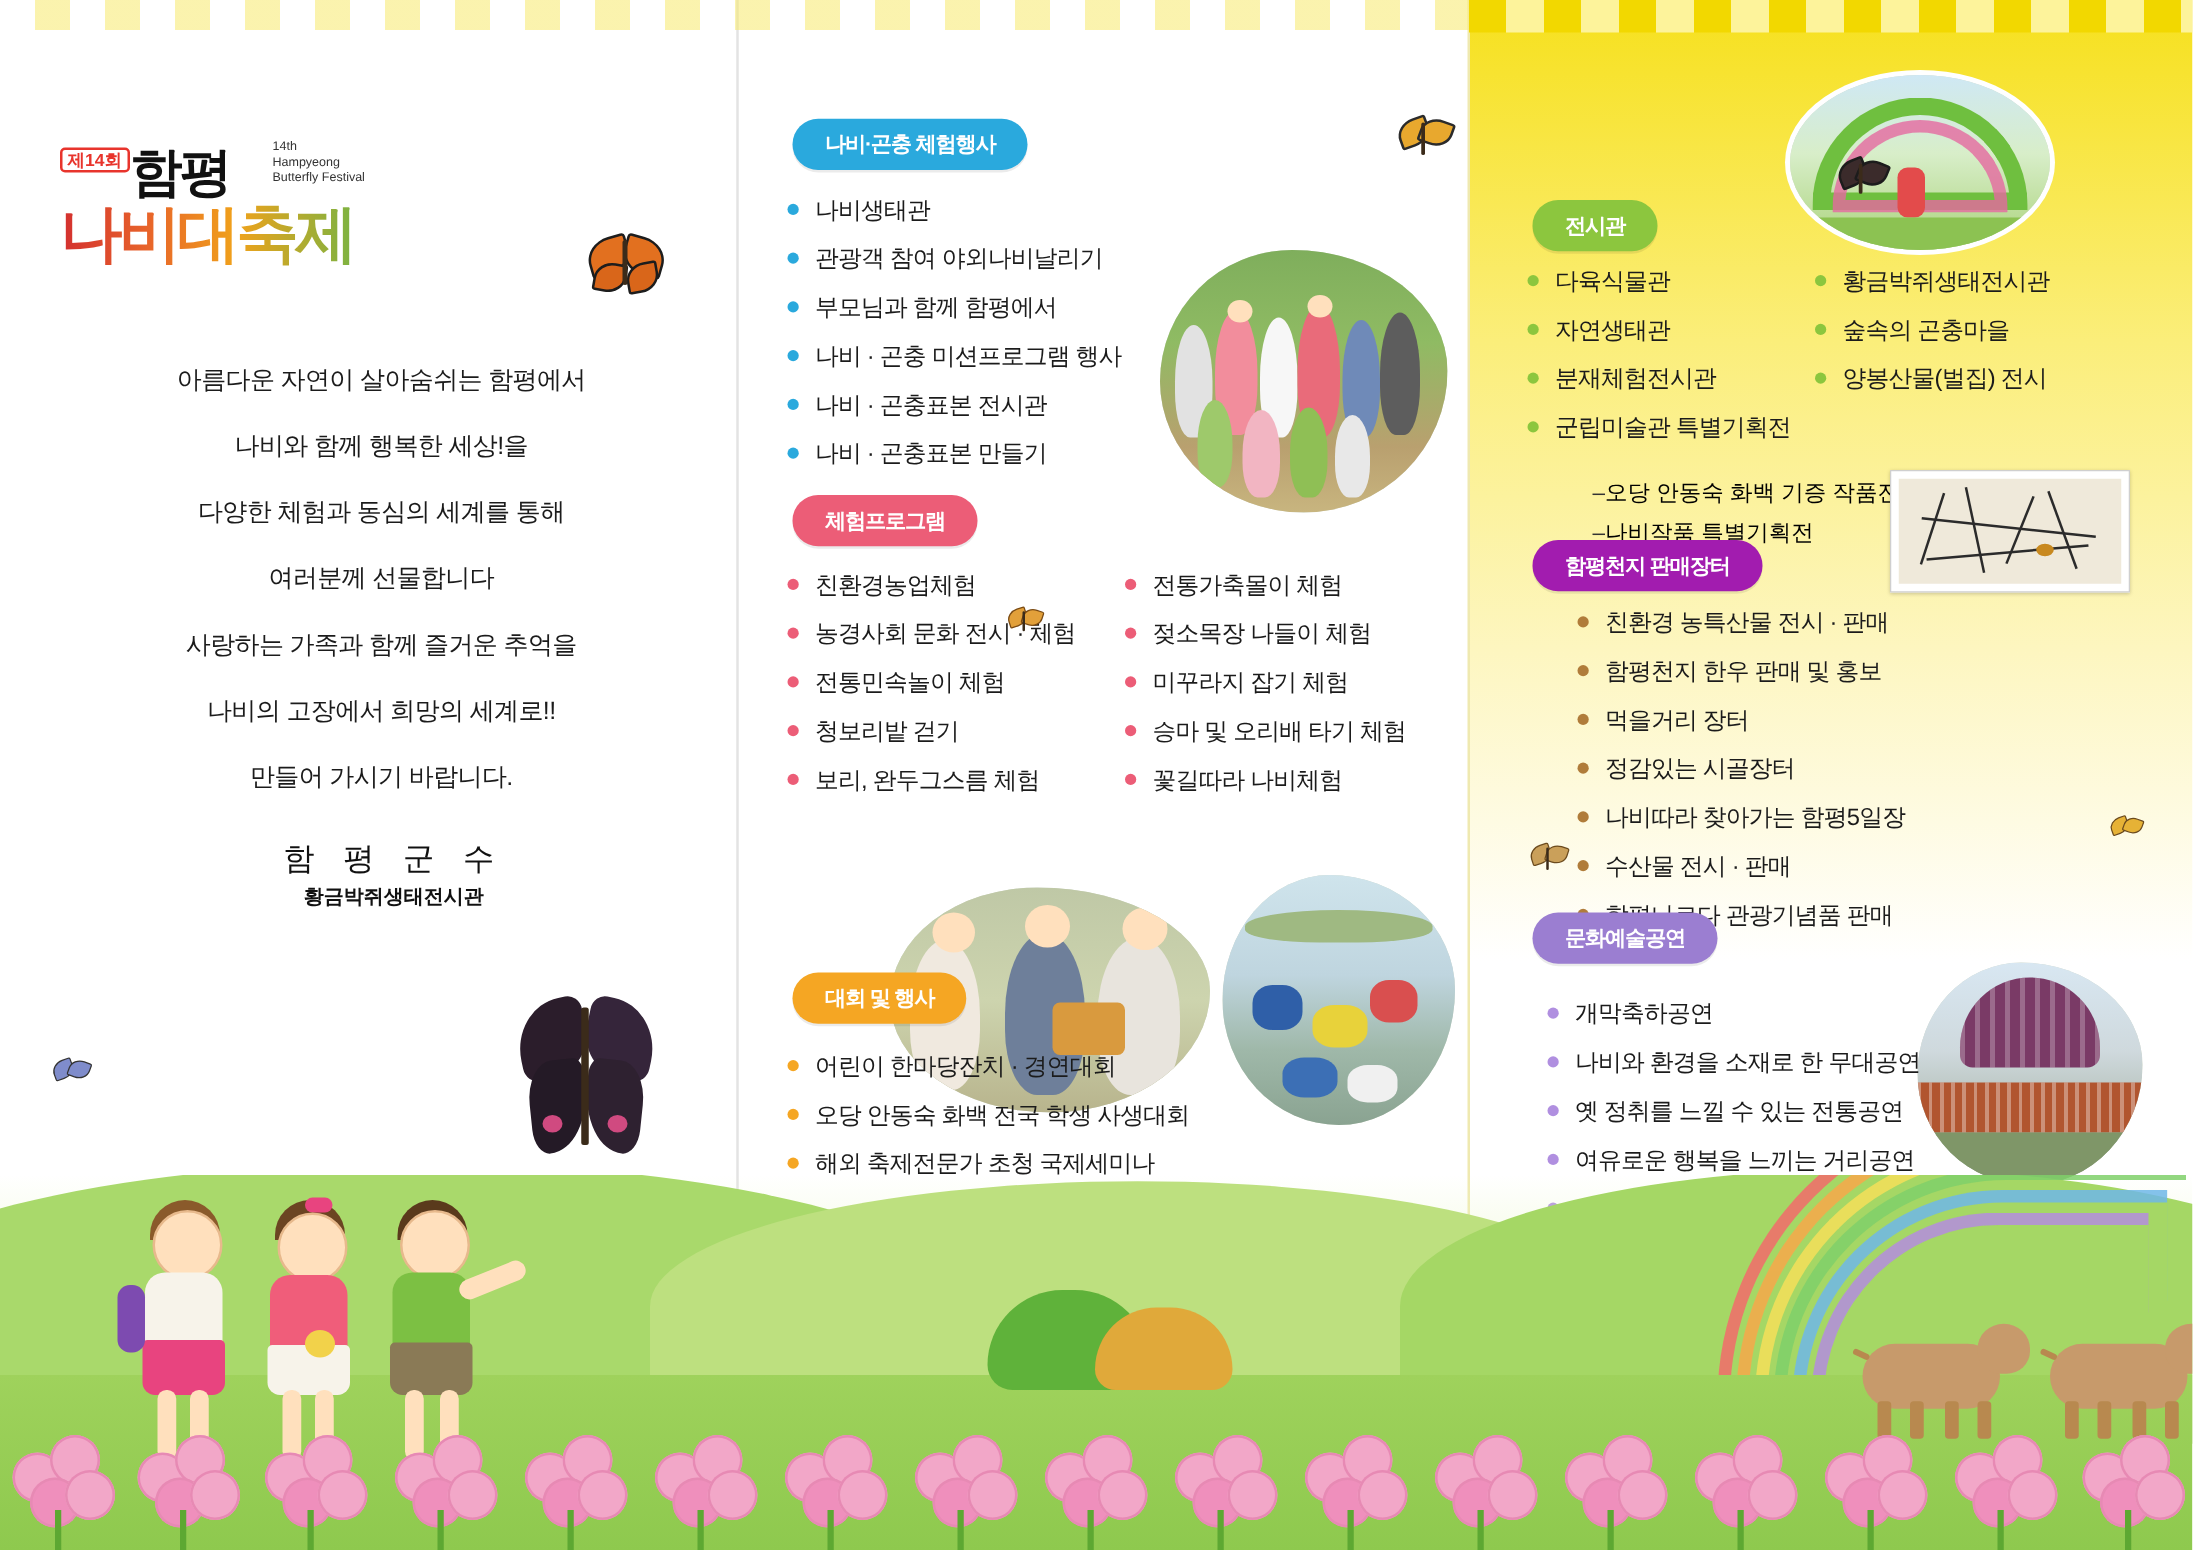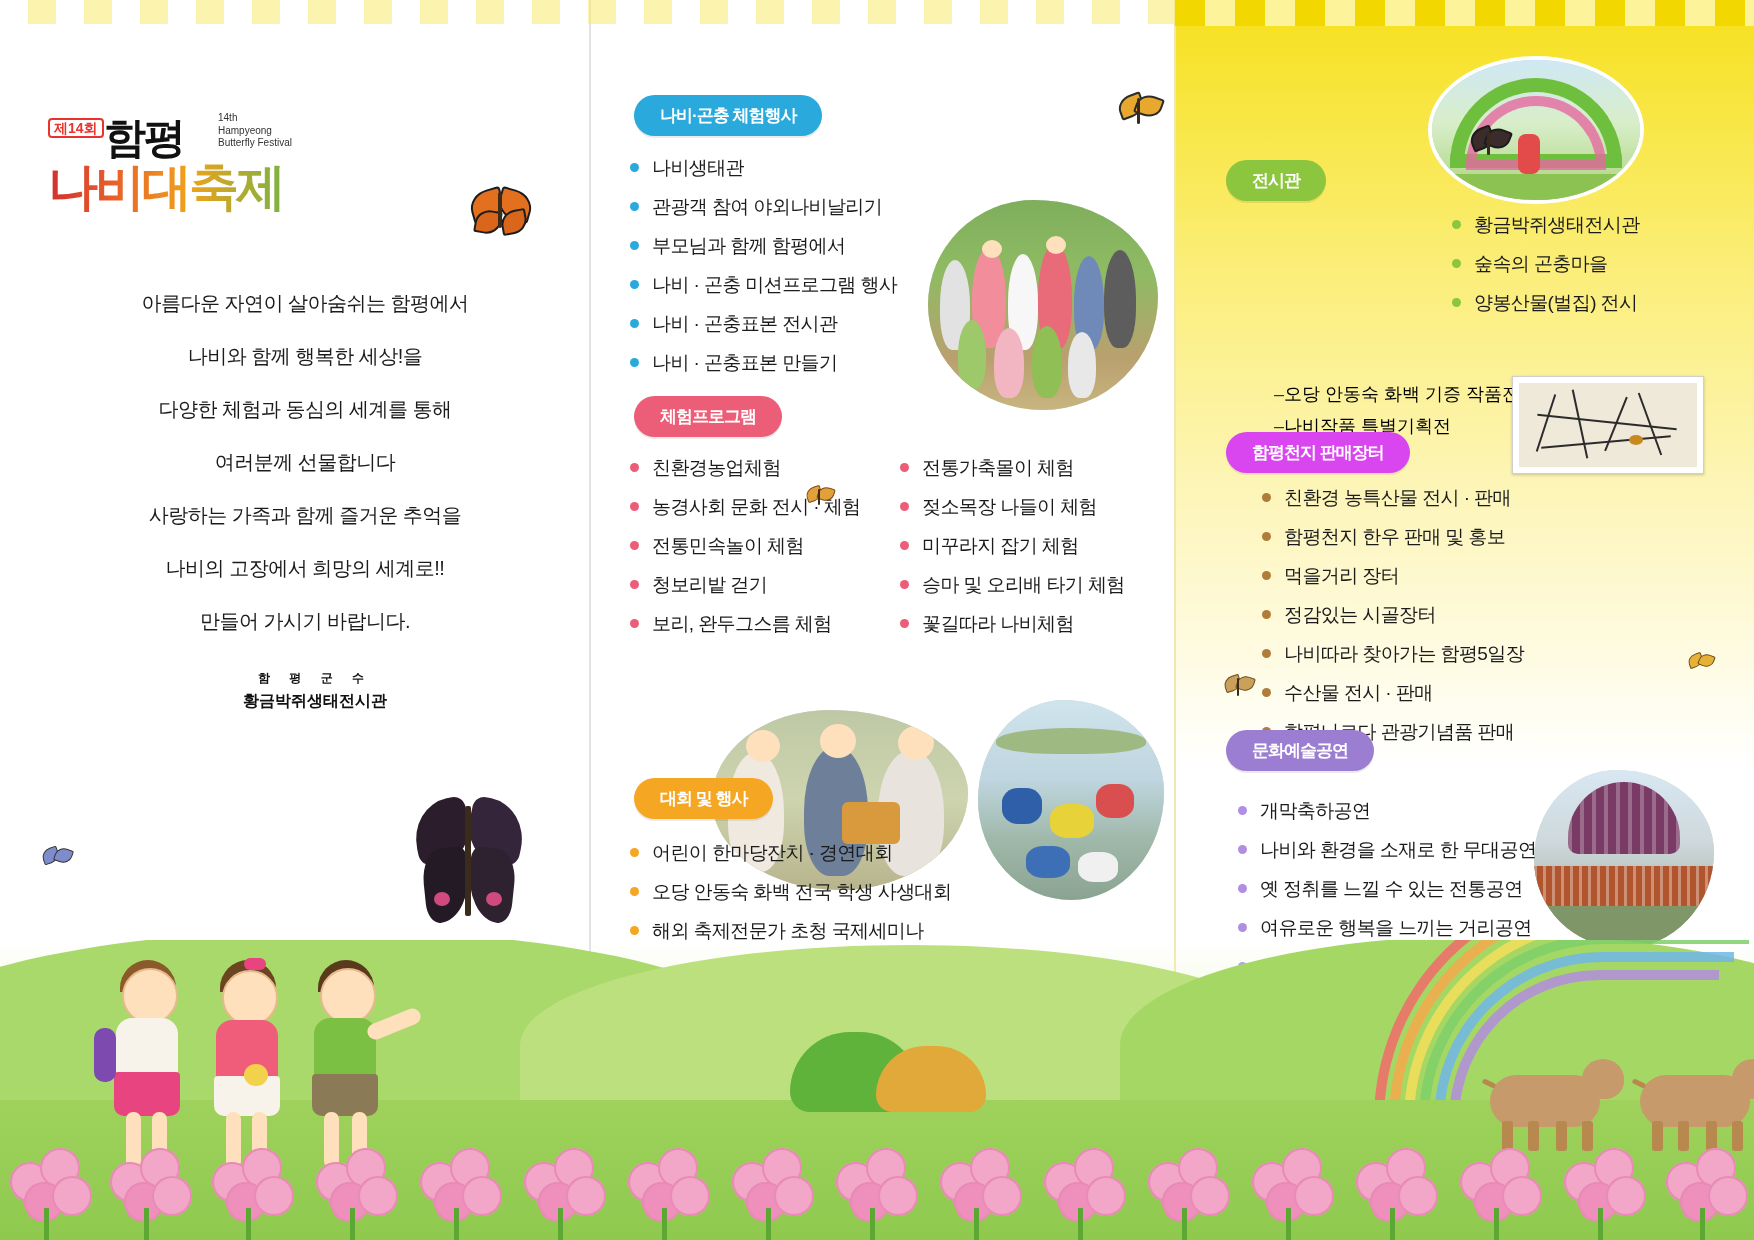--- a/index.html
+++ b/index.html
@@ -70,36 +70,36 @@
      border:2px solid #e8342c;border-radius:4px;padding:1px 4px;line-height:1;}
   .logo .l2{position:absolute;left:56px;top:0;font-size:42px;color:#111;font-weight:bold;letter-spacing:-2px;}
   .logo .l3{position:absolute;left:0;top:44px;font-size:50px;font-weight:bold;letter-spacing:-3px;
      background:linear-gradient(90deg,#d32f2f 0%,#e8642a 30%,#f0a21b 60%,#7cb342 100%);
      -webkit-background-clip:text;background-clip:text;color:transparent;}
   .logo .eng{position:absolute;left:170px;top:2px;font-size:10px;color:#333;line-height:1.25;}
 
   .intro{position:absolute;left:70px;top:290px;width:470px;text-align:center;}
   .intro p{margin:0 0 26px 0;font-size:20px;color:#1b1b1b;letter-spacing:-0.5px;}
   .sign{position:absolute;left:150px;top:670px;width:330px;text-align:center;}
-  .sign .a{font-size:12px;font-weight:bold;letter-spacing:8px;color:#111;}
+  .sign .a{font-size:25px;font-weight:normal;letter-spacing:8px;color:#111;}
   .sign .b{font-size:16px;font-weight:bold;color:#111;margin-top:4px;}
 
   .yearbadge{position:absolute;left:406px;top:960px;width:160px;height:72px;border:2px solid #8c9b3a;border-radius:10px;
      background:rgba(255,255,255,.82);text-align:center;}
   .yearbadge .t{font-size:12px;color:#5f6b20;margin-top:8px;}
   .yearbadge .n{font-size:21px;color:#2f7a2f;font-weight:bold;margin-top:3px;letter-spacing:-1px;}
 
   
   .tag{position:absolute;display:inline-block;border-radius:26px;color:#fff;font-weight:bold;
       font-size:17px;padding:9px 26px;letter-spacing:-1px;white-space:nowrap;box-shadow:0 2px 0 rgba(0,0,0,.08);}
   .tag.blue{background:#2aa9dd;}
   .tag.pink{background:#ec5d77;}
   .tag.orange{background:#f5a623;}
   .tag.green{background:#8cc63e;}
-  .tag.brown{background:#d946ef;}
+  .tag.brown{background:#a21caf;}
   .tag.violet{background:#9b7ed1;}
 
   
   .lst{position:absolute;}
   .lst li{list-style:none;position:relative;padding-left:22px;margin-bottom:13px;font-size:19px;color:#1b1b1b;letter-spacing:-0.6px;}
   .lst li:before{content:"";position:absolute;left:0;top:8px;width:9px;height:9px;border-radius:50%;}
   .lst.b li:before{background:#2aa9dd;}
   .lst.p li:before{background:#ec5d77;}
   .lst.o li:before{background:#f5a623;}
   .lst.g li:before{background:#8cc63e;}
@@ -269,20 +269,26 @@
   <div class="photo" style="left:1432px;top:60px;width:208px;height:140px;border-radius:50%;overflow:hidden;box-shadow:0 0 0 4px #fff;">
     <div class="ph-sky" style="background:linear-gradient(180deg,#cfe8f5 0%,#d8eec9 45%,#a9d279 100%);"></div>
     <div style="position:absolute;left:18px;top:18px;width:172px;height:90px;border-radius:86px 86px 0 0;border:14px solid #6fbf3f;box-sizing:border-box;"></div>
     <div style="position:absolute;left:34px;top:36px;width:140px;height:74px;border-radius:70px 70px 0 0;border:10px solid #e56aa0;box-sizing:border-box;opacity:.8;"></div>
     <div style="position:absolute;left:86px;top:74px;width:22px;height:40px;background:#e34b4b;border-radius:8px;"></div>
     <div style="position:absolute;left:0;bottom:0;width:208px;height:26px;background:#8cc252;"></div>
   </div>
 
   <div class="tag green" style="left:1226px;top:160px;">전시관</div>
 
+  <ul class="lst g" style="left:1222px;top:212px;width:250px;padding:0;margin:0;">
+    <li>다육식물관</li>
+    <li>자연생태관</li>
+    <li>분재체험전시관</li>
+    <li>군립미술관 특별기획전</li>
+  </ul>
   <ul class="sub" style="position:absolute;left:1240px;top:382px;width:290px;margin:0;">
     <li>오당 안동숙 화백 기증 작품전</li>
     <li>나비작품 특별기획전</li>
   </ul>
 
   <ul class="lst g" style="left:1452px;top:212px;width:250px;padding:0;margin:0;">
     <li>황금박쥐생태전시관</li>
     <li>숲속의 곤충마을</li>
     <li>양봉산물(벌집) 전시</li>
   </ul>

